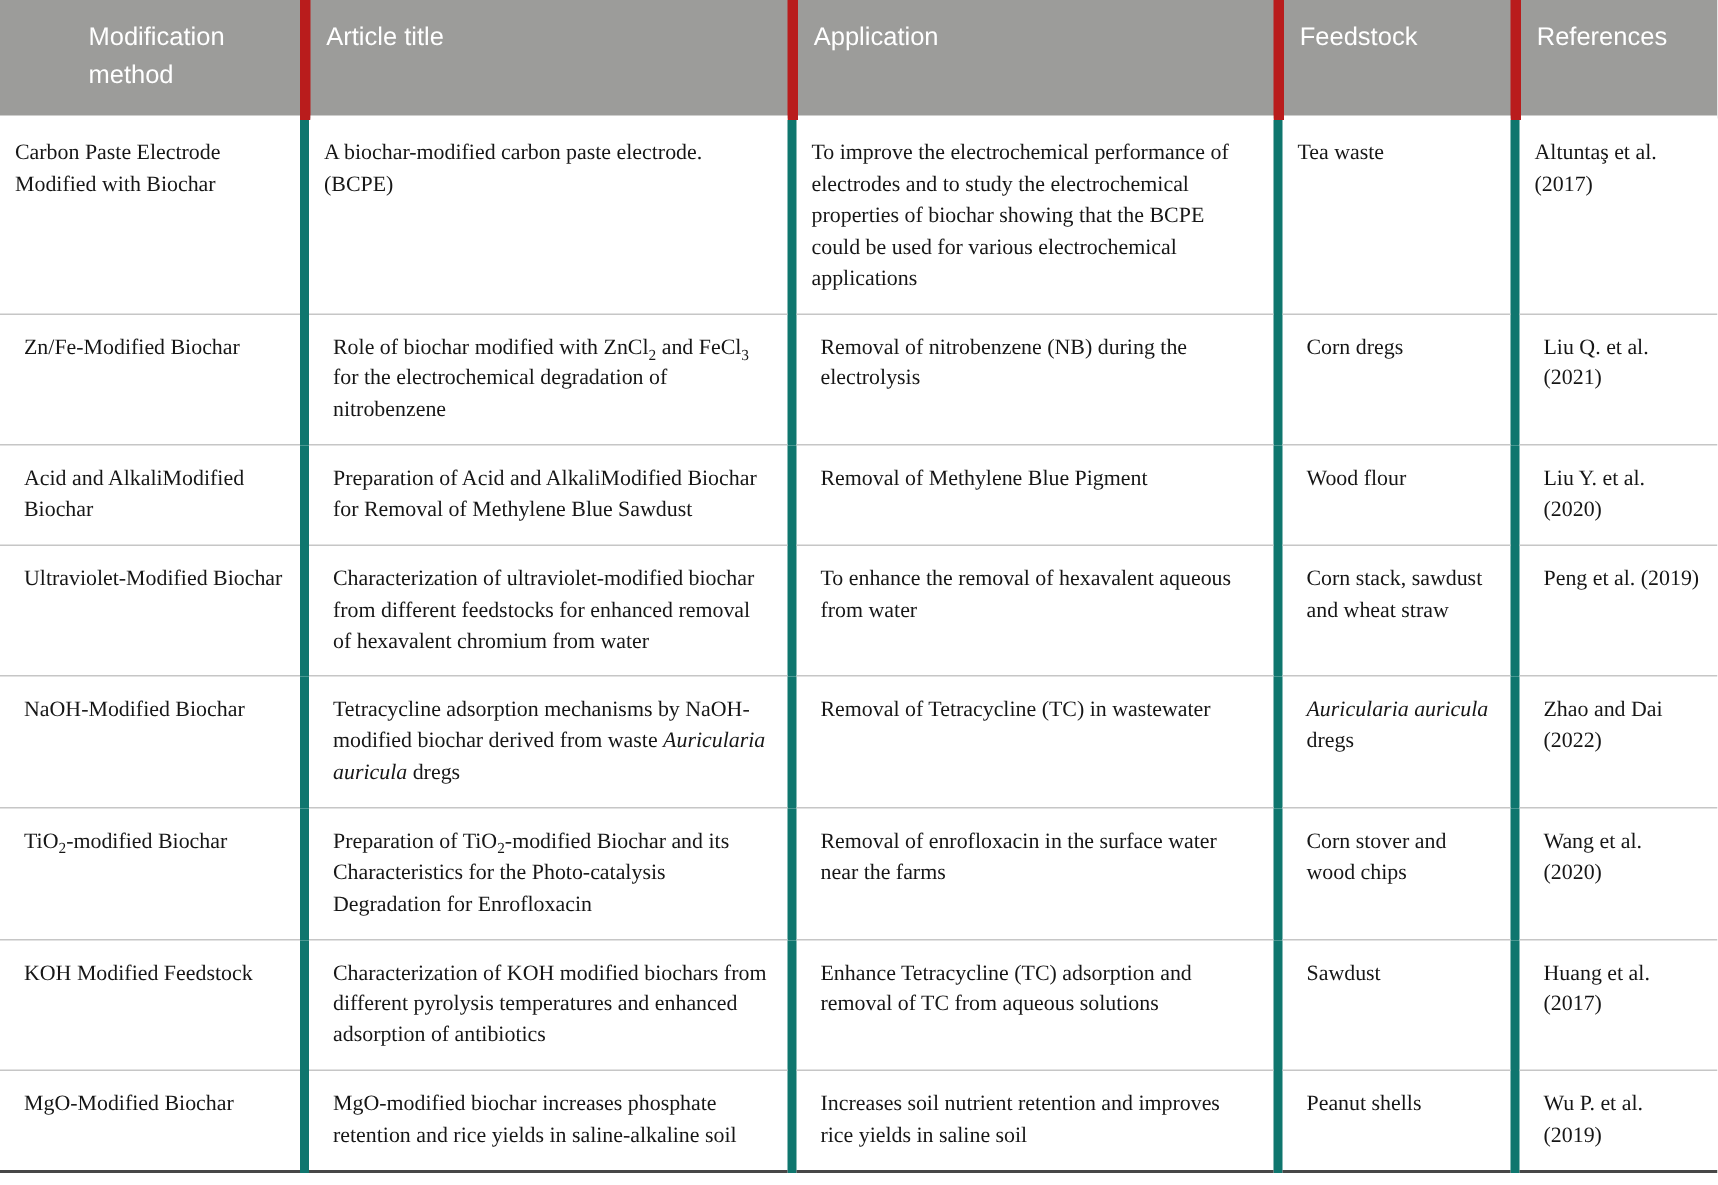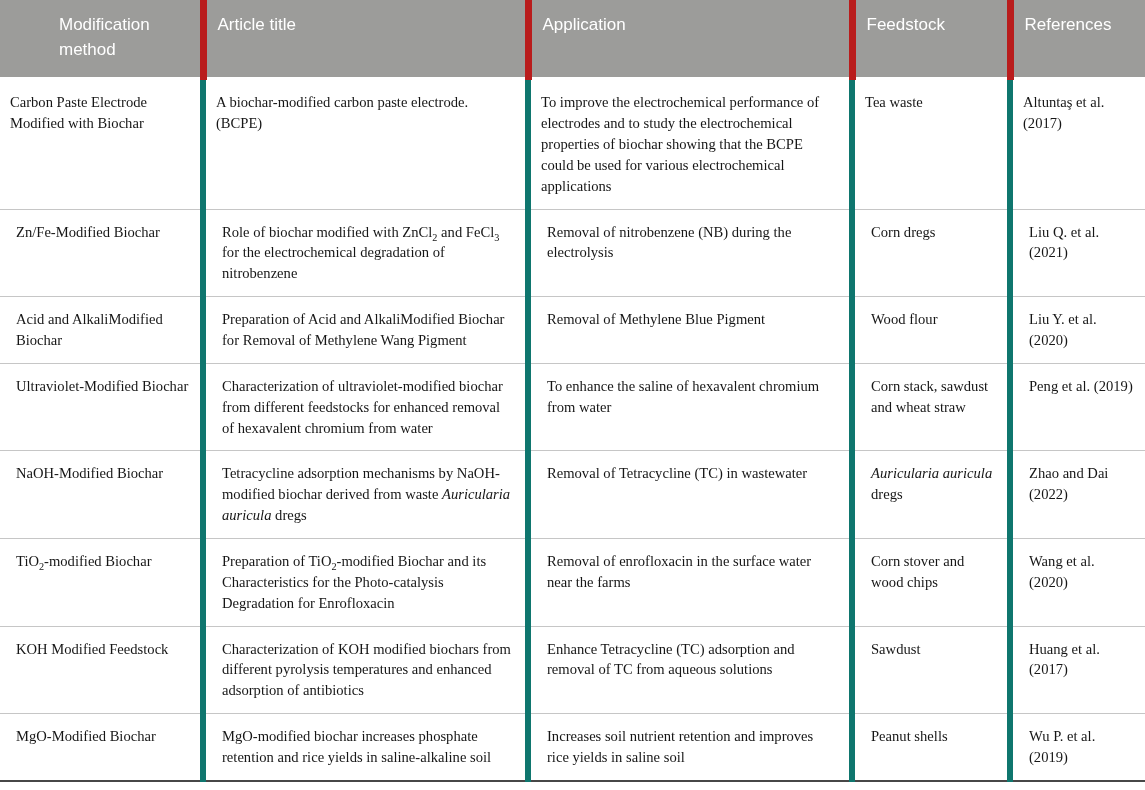--- a/index.html
+++ b/index.html
@@ -75,29 +75,29 @@
         </tr>
         <tr>
           <td>Zn/Fe-Modified Biochar</td>
           <td>Role of biochar modified with ZnCl<sub>2</sub> and FeCl<sub>3</sub> for the electrochemical degradation of nitrobenzene</td>
           <td>Removal of nitrobenzene (NB) during the electrolysis</td>
           <td>Corn dregs</td>
           <td>Liu Q. et al. (2021)</td>
         </tr>
         <tr>
           <td>Acid and AlkaliModified Biochar</td>
-          <td>Preparation of Acid and AlkaliModified Biochar for Removal of Methylene Wang Pigment</td>
+          <td>Preparation of Acid and AlkaliModified Biochar for Removal of Methylene Blue Sawdust</td>
           <td>Removal of Methylene Blue Pigment</td>
           <td>Wood flour</td>
           <td>Liu Y. et al. (2020)</td>
         </tr>
         <tr>
           <td>Ultraviolet-Modified Biochar</td>
           <td>Characterization of ultraviolet-modified biochar from different feedstocks for enhanced removal of hexavalent chromium from water</td>
-          <td>To enhance the saline of hexavalent chromium from water</td>
+          <td>To enhance the removal of hexavalent aqueous from water</td>
           <td>Corn stack, sawdust and wheat straw</td>
           <td>Peng et al. (2019)</td>
         </tr>
         <tr>
           <td>NaOH-Modified Biochar</td>
           <td>Tetracycline adsorption mechanisms by NaOH-modified biochar derived from waste <i>Auricularia auricula</i> dregs</td>
           <td>Removal of Tetracycline (TC) in wastewater</td>
           <td><i>Auricularia auricula</i> dregs</td>
           <td>Zhao and Dai (2022)</td>
         </tr>

